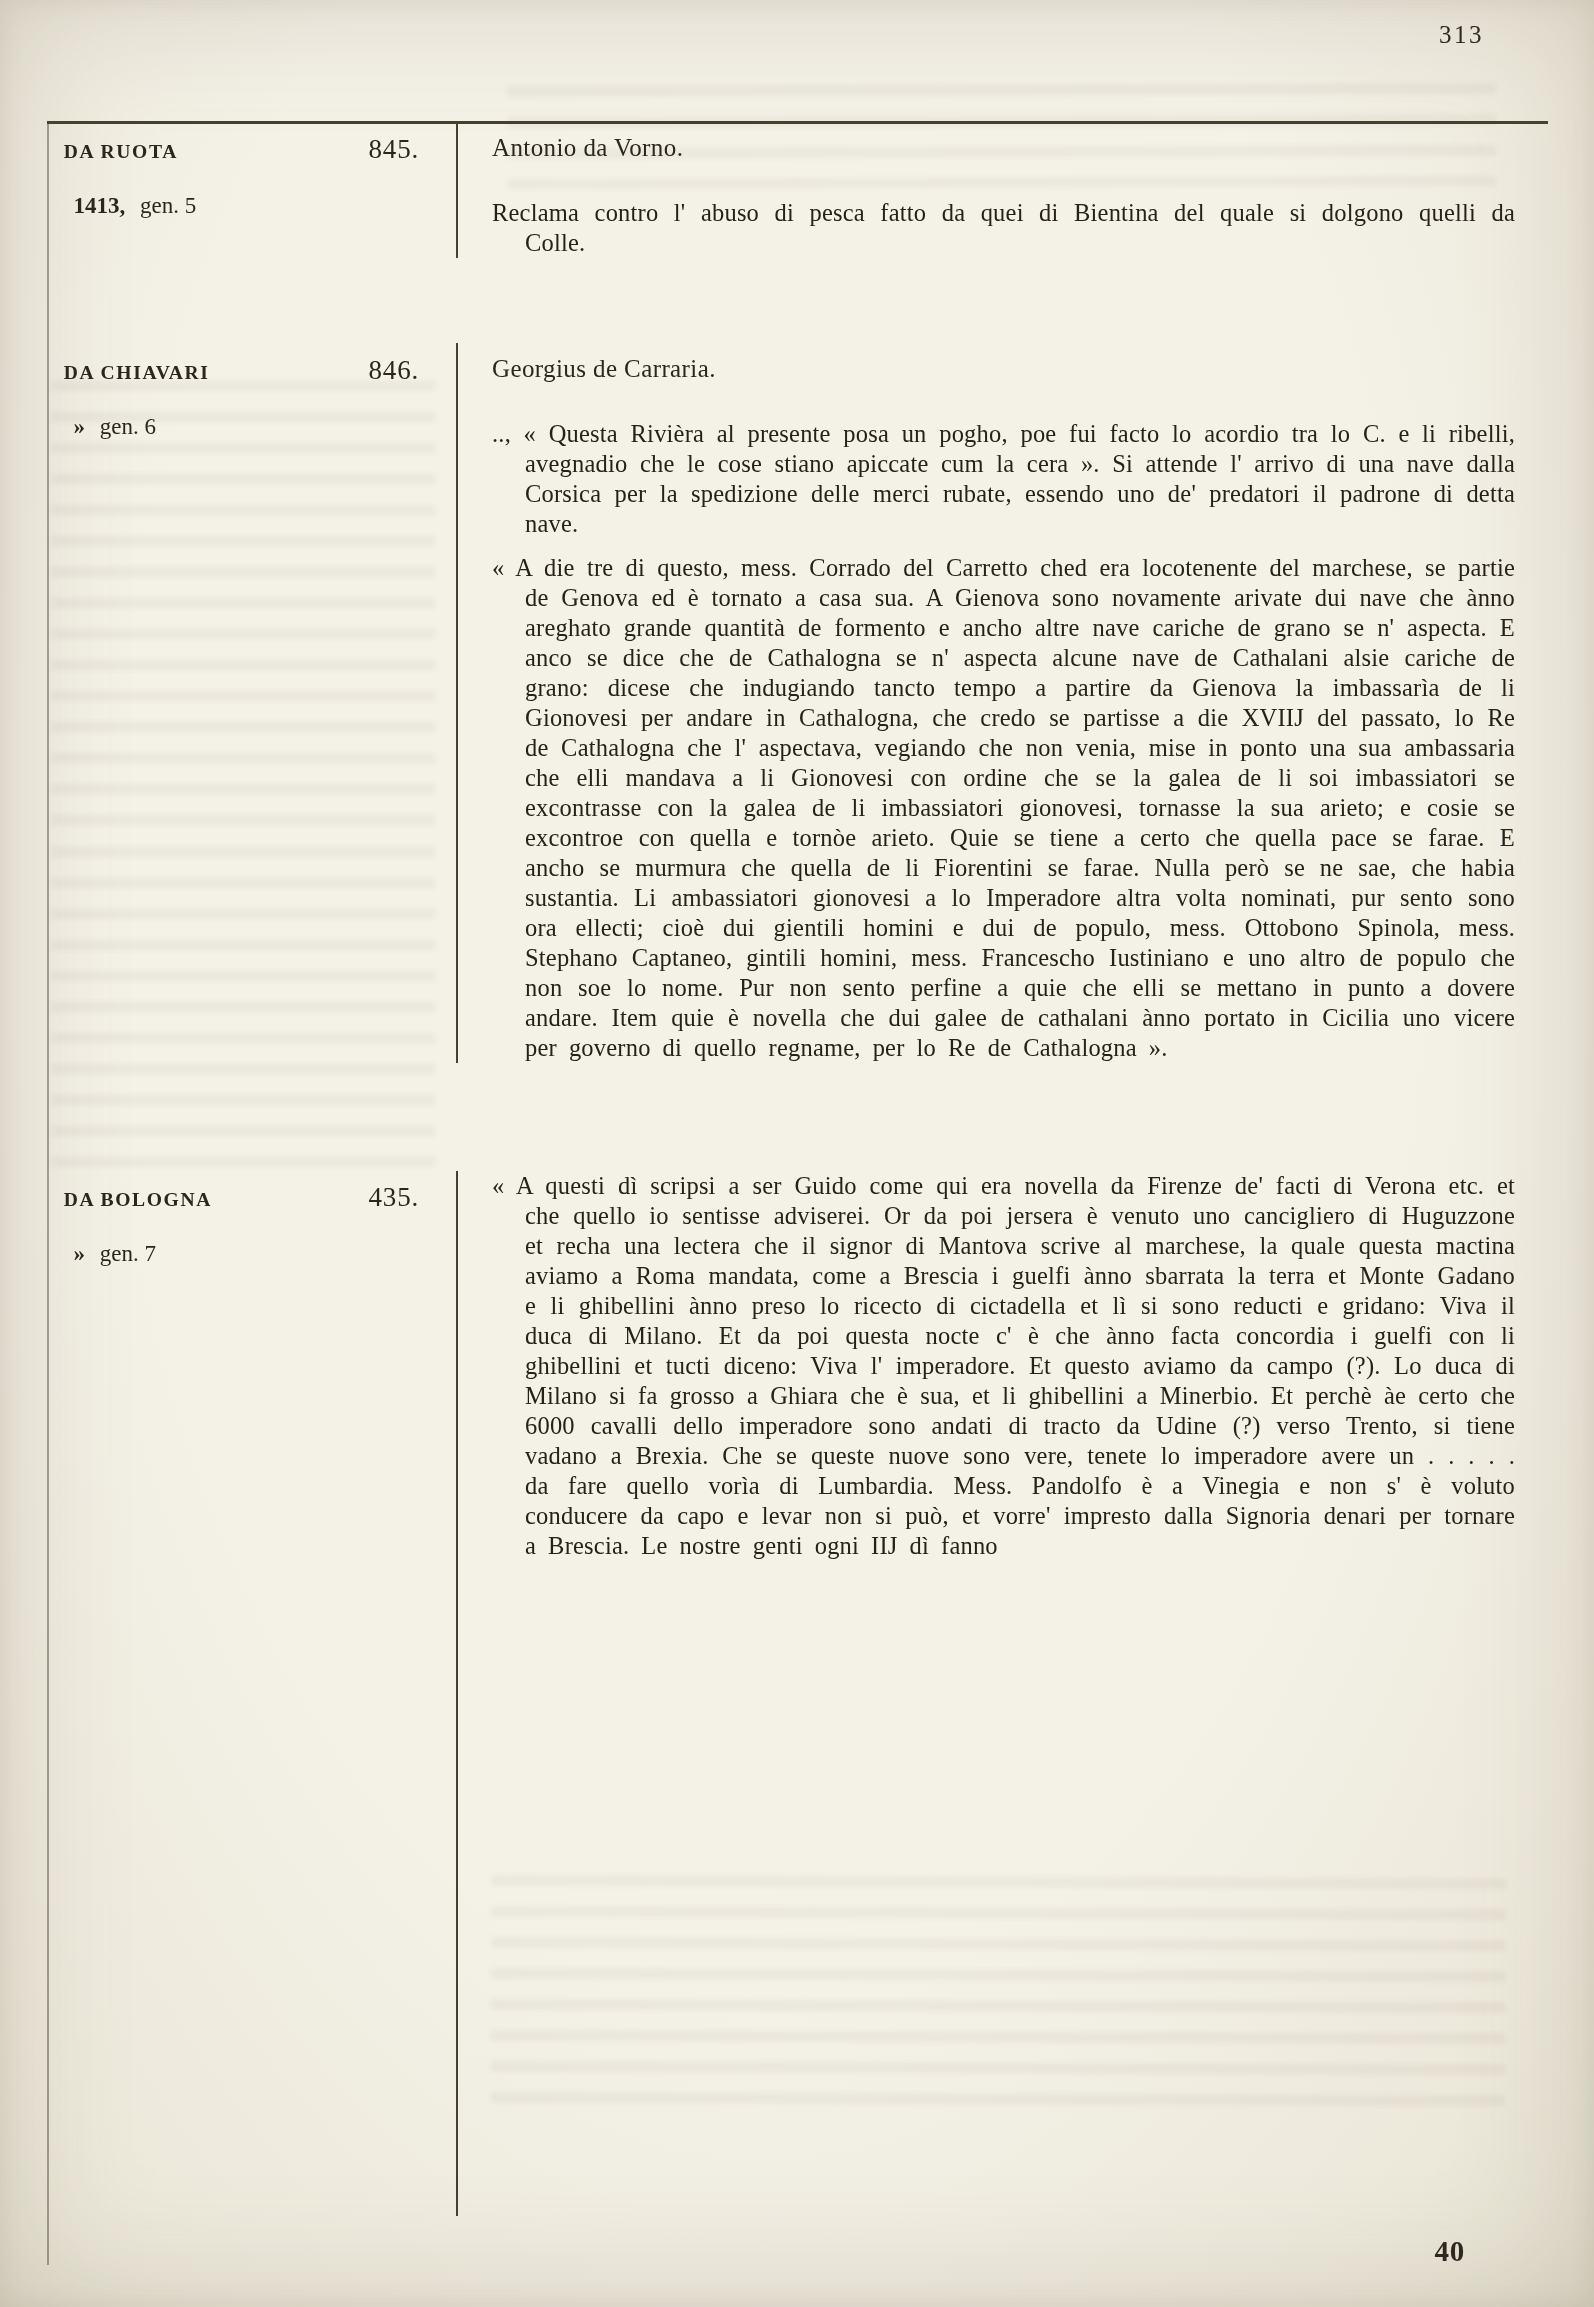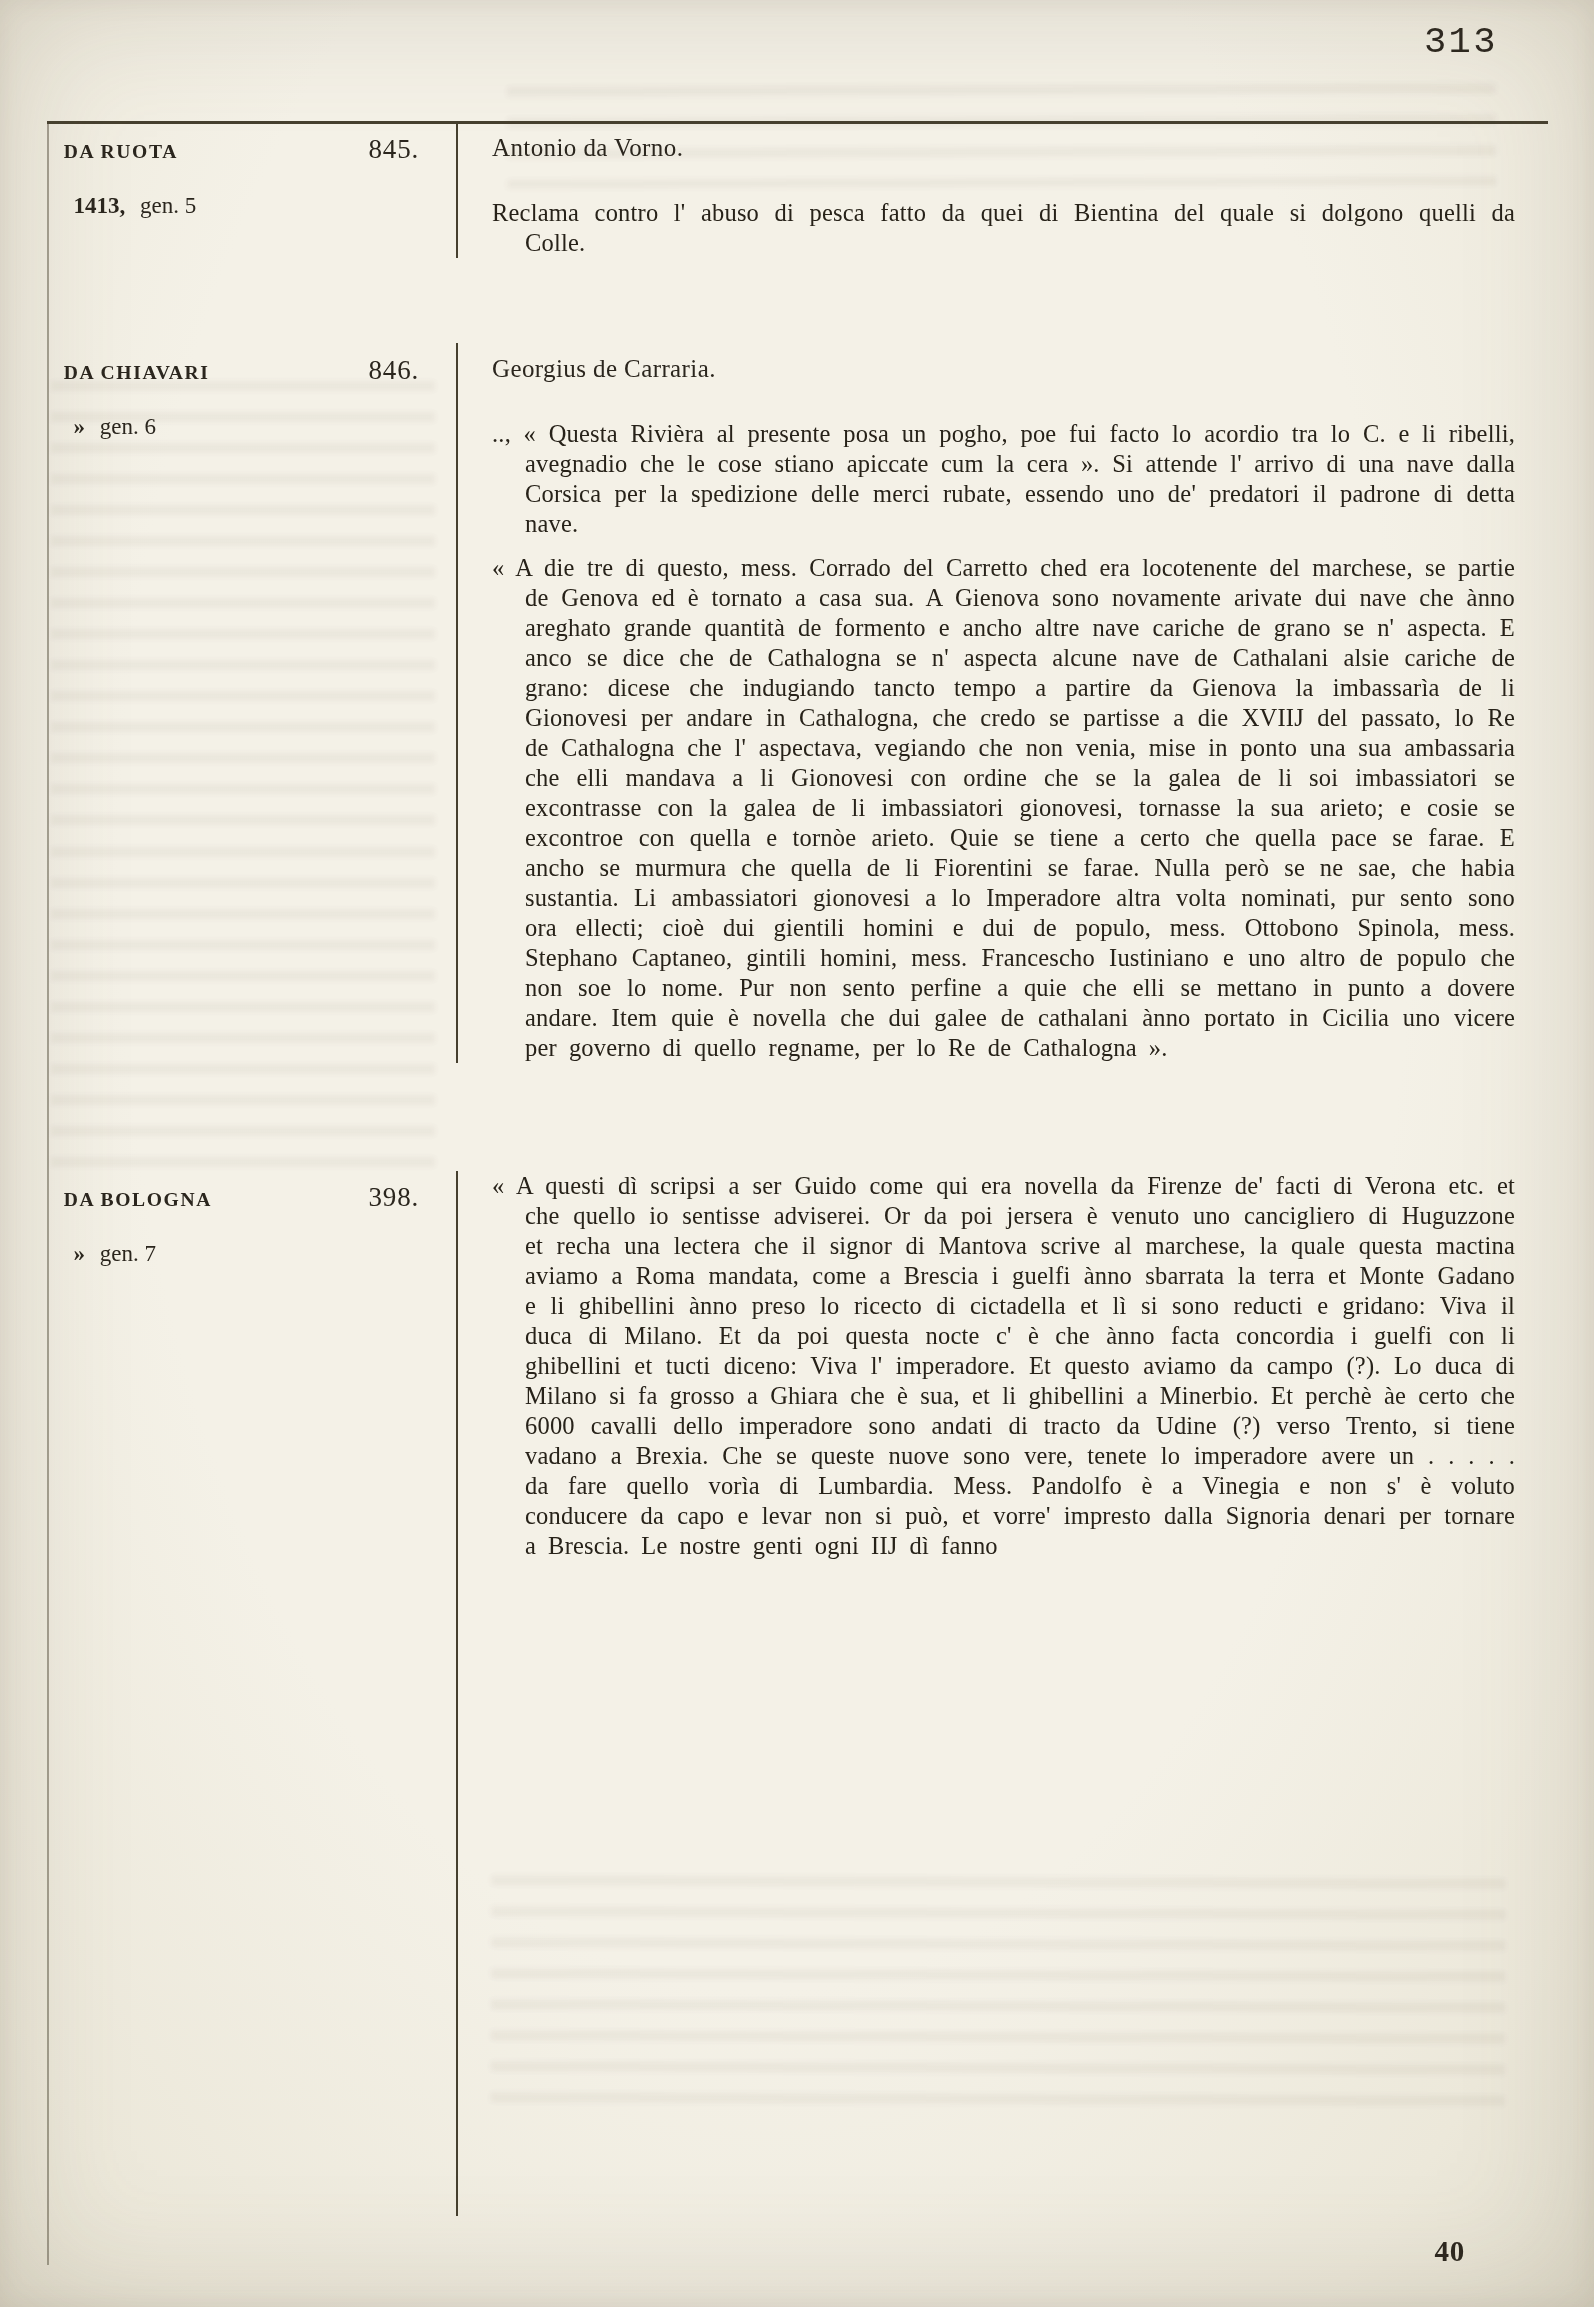--- a/index.html
+++ b/index.html
@@ -28,22 +28,22 @@
     );
     filter: blur(2.5px);
     opacity:.8;
   }
   .bleed-1 { left:507px;  top:64px;   width:989px; height:123px; transform:rotate(-0.2deg); }
   .bleed-2 { left:51px;   top:360px;  width:384px;  height:474px; }
   .bleed-3 { left:51px;   top:826px; width:384px;  height:352px; }
   .bleed-4 { left:491px;  top:1856px; width:1014px; height:253px; transform:rotate(0.2deg); }
 
   .pageno {
-    position:absolute; top:21px; right:96px;
-    font-size:37px; letter-spacing:2.5px; color:#2b261e;font-family:Liberation Mono, monospace;
+    position:absolute; top:21px; right:110px;
+    font-size:25px; letter-spacing:2.5px; color:#2b261e;
   }
   .signature {
     position:absolute; bottom:39px; right:129px;
     font-size:29px; font-weight:bold; letter-spacing:0.8px;
   }
 
   .rule-top {
     position:absolute; left:47px; top:121px;
     width:1501px; height:2.5px; background:#46402f;
   }
@@ -143,21 +143,21 @@
         <h2 class="title">Georgius de Carraria.</h2>
         <p class="para">.., « Questa Rivièra al presente posa un pogho, poe fui facto lo acordio tra lo C. e li ribelli, avegnadio che le cose stiano apiccate cum la cera ». Si attende l' arrivo di una nave dalla Corsica per la spedizione delle merci rubate, essendo uno de' predatori il padrone di detta nave.</p>
         <p class="para">« A die tre di questo, mess. Corrado del Carretto ched era locotenente del marchese, se partie de Genova ed è tornato a casa sua. A Gienova sono novamente arivate dui nave che ànno areghato grande quantità de formento e ancho altre nave cariche de grano se n' aspecta. E anco se dice che de Cathalogna se n' aspecta alcune nave de Cathalani alsie cariche de grano: dicese che indugiando tancto tempo a partire da Gienova la imbassarìa de li Gionovesi per andare in Cathalogna, che credo se partisse a die XVIIJ del passato, lo Re de Cathalogna che l' aspectava, vegiando che non venia, mise in ponto una sua ambassaria che elli mandava a li Gionovesi con ordine che se la galea de li soi imbassiatori se excontrasse con la galea de li imbassiatori gionovesi, tornasse la sua arieto; e cosie se excontroe con quella e tornòe arieto. Quie se tiene a certo che quella pace se farae. E ancho se murmura che quella de li Fiorentini se farae. Nulla però se ne sae, che habia sustantia. Li ambassiatori gionovesi a lo Imperadore altra volta nominati, pur sento sono ora ellecti; cioè dui gientili homini e dui de populo, mess. Ottobono Spinola, mess. Stephano Captaneo, gintili homini, mess. Francescho Iustiniano e uno altro de populo che non soe lo nome. Pur non sento perfine a quie che elli se mettano in punto a dovere andare. Item quie è novella che dui galee de cathalani ànno portato in Cicilia uno vicere per governo di quello regname, per lo Re de Cathalogna ».</p>
       </div>
     </section>
 
     <section class="entry e847">
       <div class="margin-cell">
         <div class="margin-head">
           <span class="source">DA BOLOGNA</span>
-          <span class="entry-num">398.</span>
+          <span class="entry-num">435.</span>
         </div>
         <div class="date-line">
           <span class="year">»</span><span class="glabel">gen.  7</span>
         </div>
       </div>
       <div class="text-cell">
         <p class="para">« A questi dì scripsi a ser Guido come qui era novella da Firenze de' facti di Verona etc. et che quello io sentisse adviserei. Or da poi jersera è venuto uno cancigliero di Huguzzone et recha una lectera che il signor di Mantova scrive al marchese, la quale questa mactina aviamo a Roma mandata, come a Brescia i guelfi ànno sbarrata la terra et Monte Gadano e li ghibellini ànno preso lo ricecto di cictadella et lì si sono reducti e gridano: Viva il duca di Milano. Et da poi questa nocte c' è che ànno facta concordia i guelfi con li ghibellini et tucti diceno: Viva l' imperadore. Et questo aviamo da campo (?). Lo duca di Milano si fa grosso a Ghiara che è sua, et li ghibellini a Minerbio. Et perchè àe certo che 6000 cavalli dello imperadore sono andati di tracto da Udine (?) verso Trento, si tiene vadano a Brexia. Che se queste nuove sono vere, tenete lo imperadore avere un . . . . . da fare quello vorìa di Lumbardia. Mess. Pandolfo è a Vinegia e non s' è voluto conducere da capo e levar non si può, et vorre' impresto dalla Signoria denari per tornare a Brescia. Le nostre genti ogni IIJ dì fanno</p>
       </div>
     </section>
 

